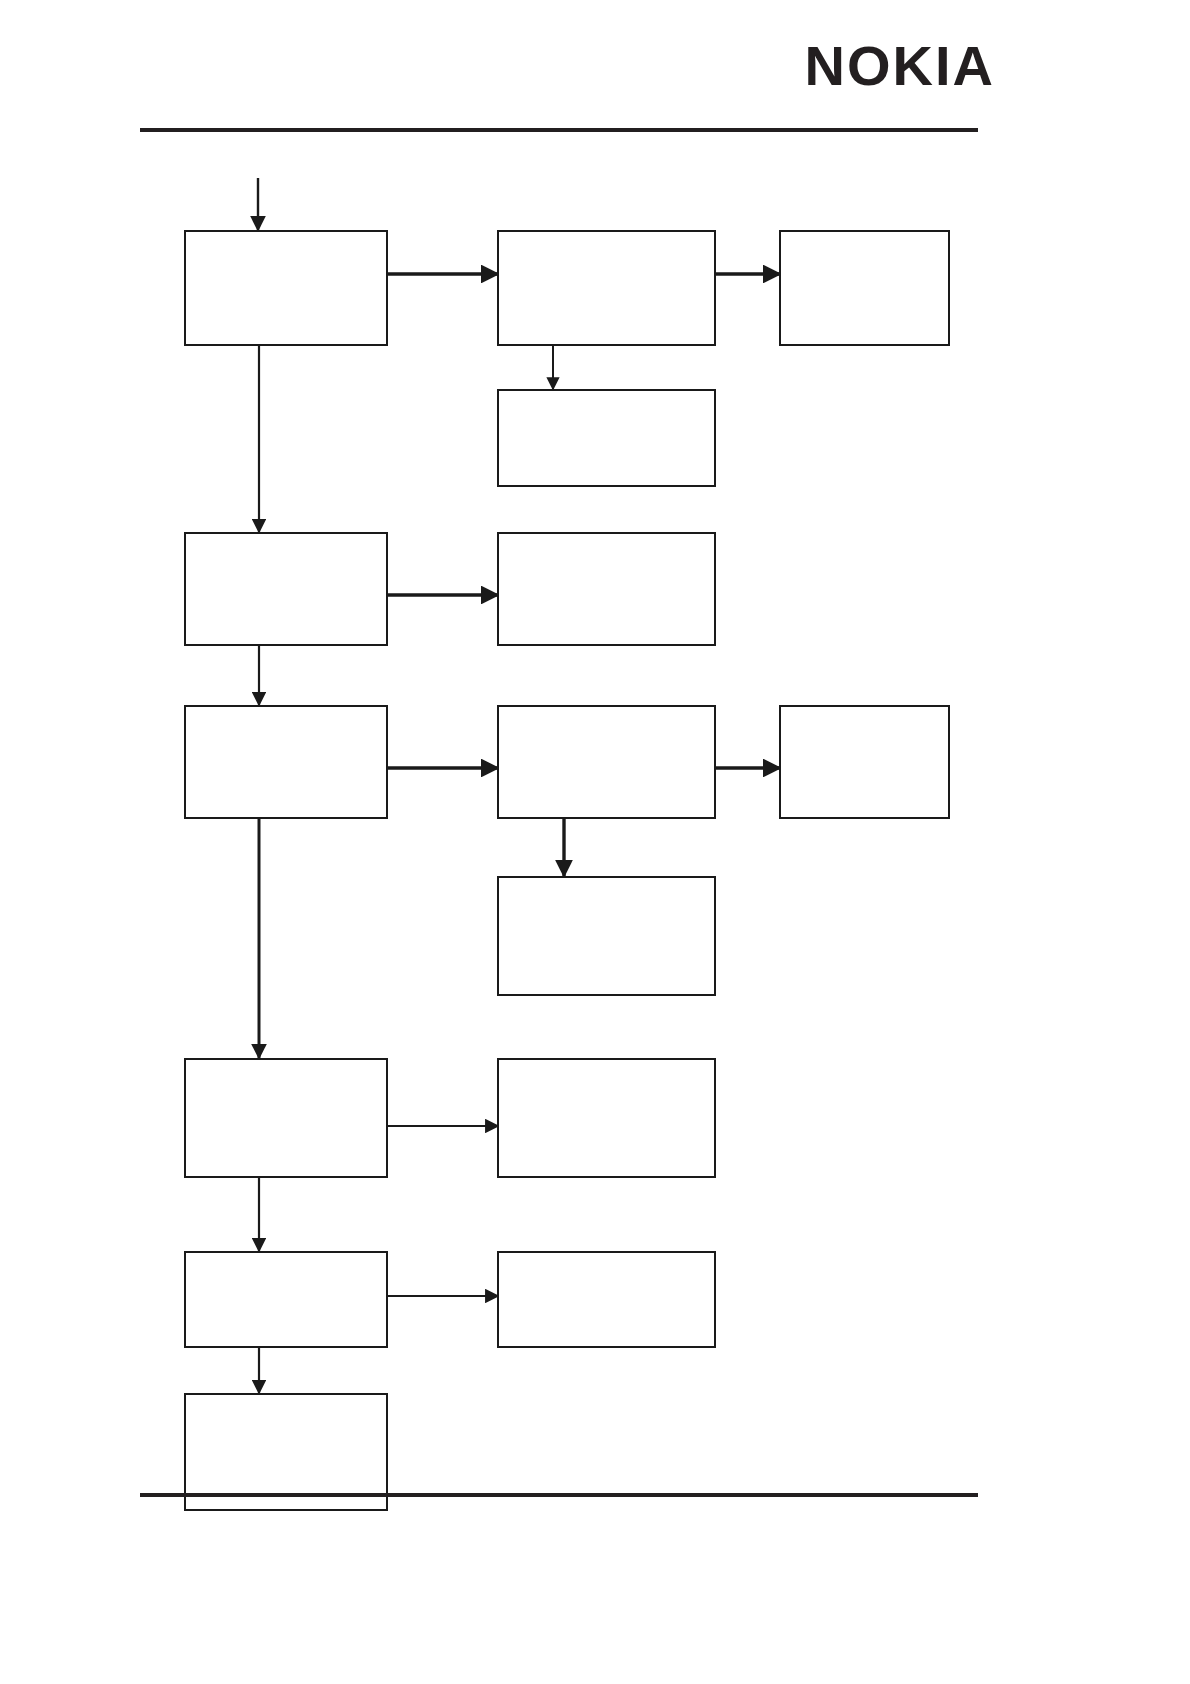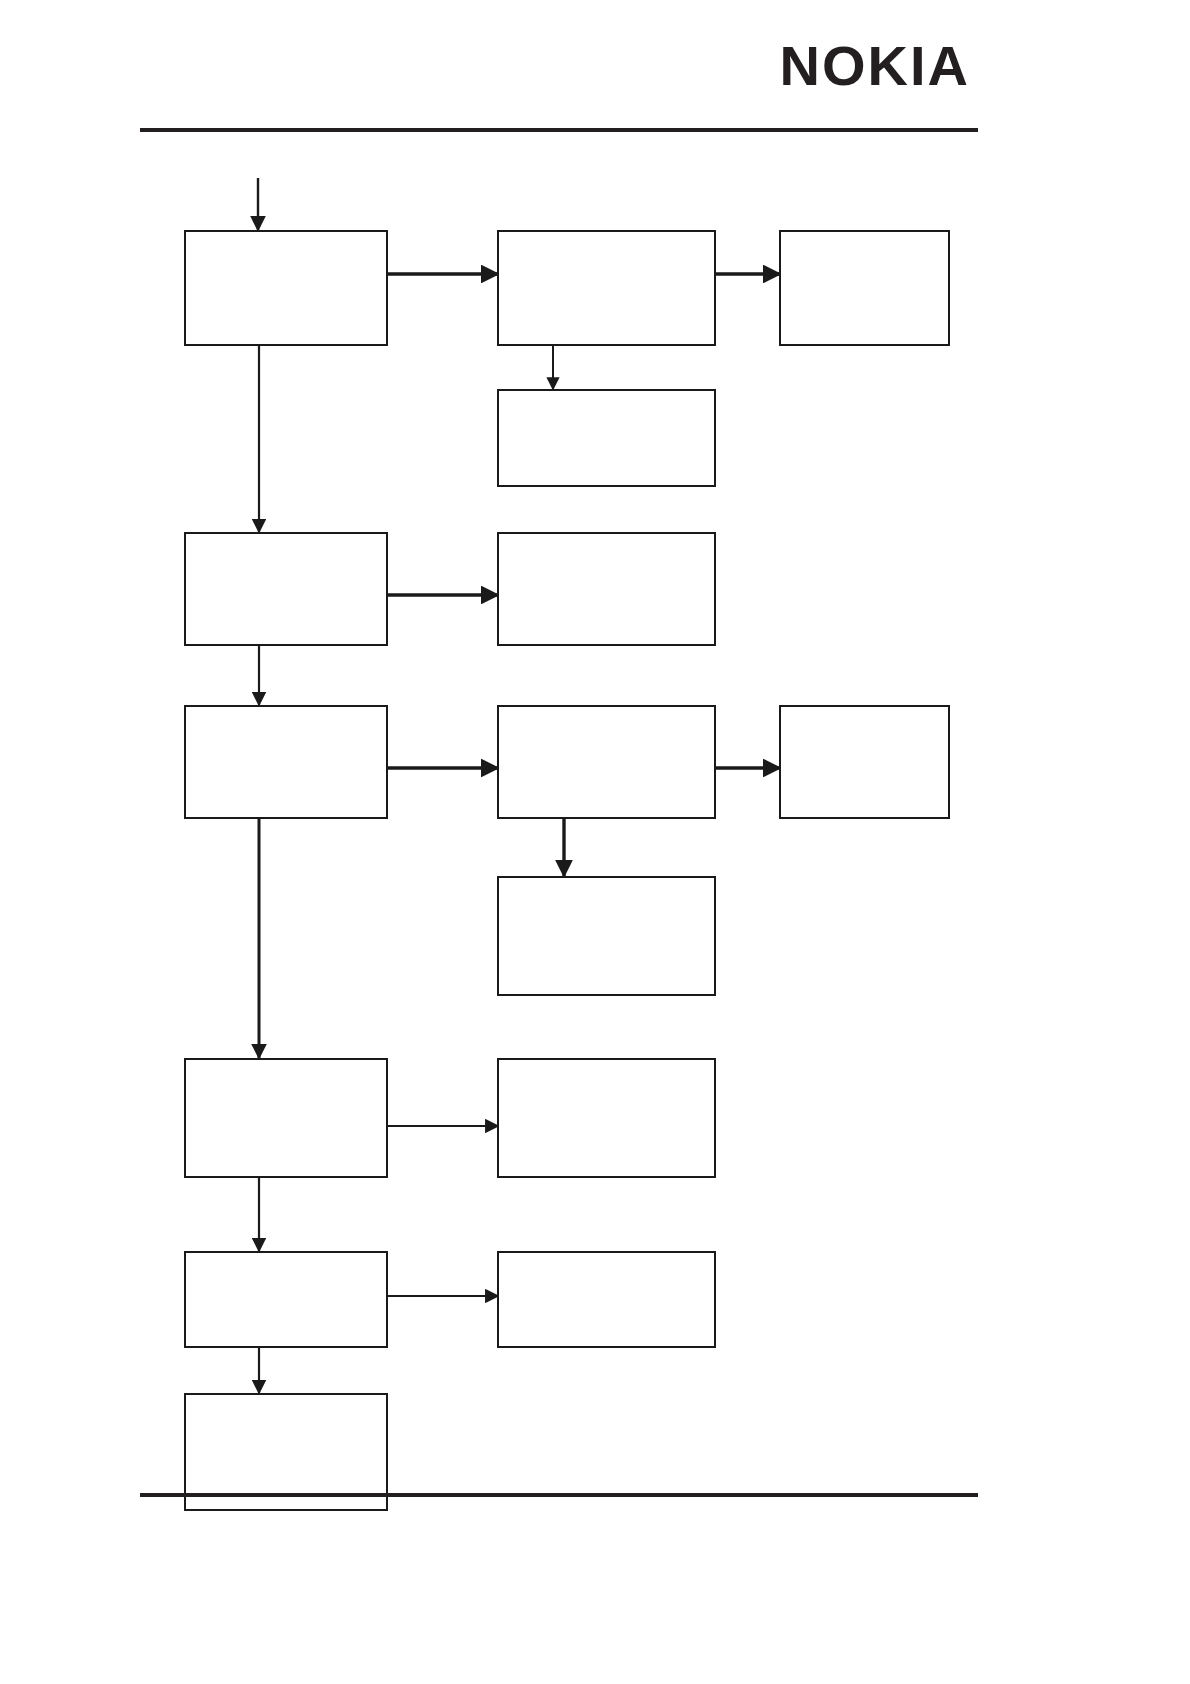--- a/index.html
+++ b/index.html
@@ -16,21 +16,21 @@
     position: relative;
     width: 1190px;
     height: 1684px;
     background: #ffffff;
     overflow: hidden;
   }
 
   
   #brand-logo {
     position: absolute;
-    right: 220px;
+    right: 195px;
     top: 38px;
     font-family: "Liberation Sans", sans-serif;
     font-size: 56px;
     font-weight: bold;
     letter-spacing: 2px;
     color: #231f20;
     line-height: 1;
     user-select: none;
   }
   #header-rule {

